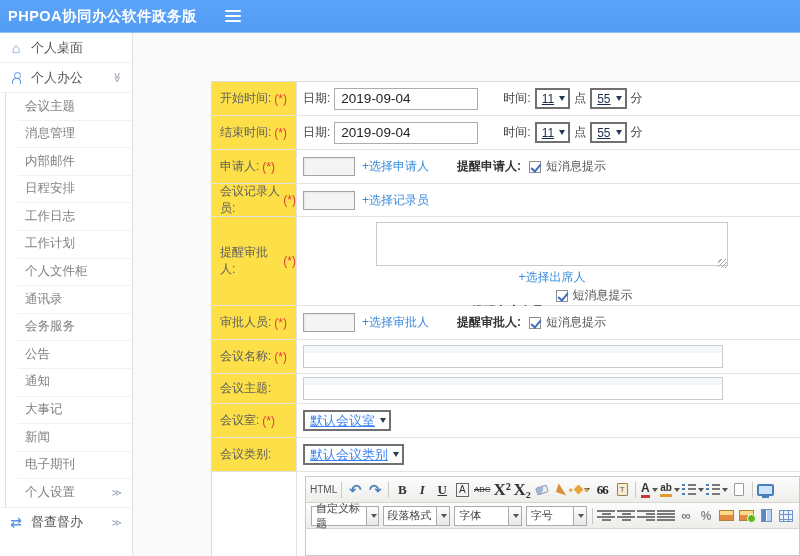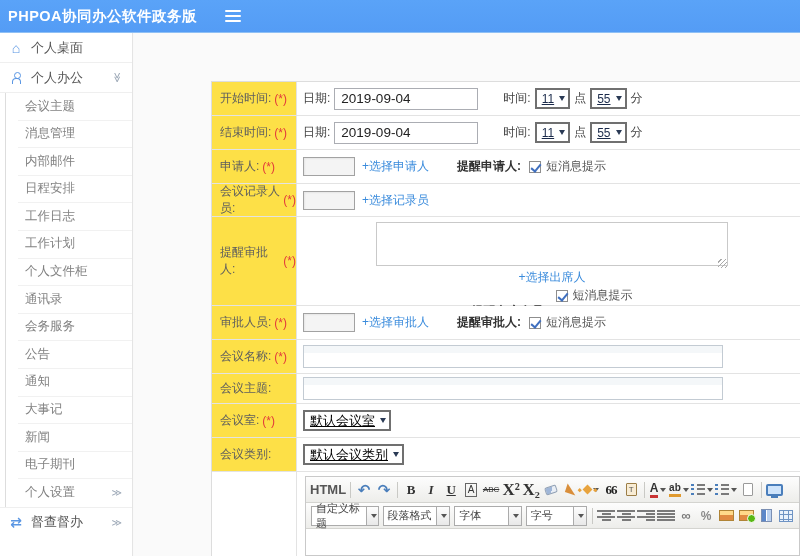--- a/index.html
+++ b/index.html
@@ -63,30 +63,30 @@
 
   .att-col { display:flex; flex-direction:column; justify-content:flex-start; padding-top:5px; }
   .ta { width:352px; height:44px; border:1px solid #c9c9c9; background:#fff; position:relative; resize:none; }
   .ta-handle { position:absolute; right:1px; bottom:1px; width:9px; height:9px; background:repeating-linear-gradient(135deg,transparent 0 2px,#aaa 2px 3px); }
   .att-line { display:flex; align-items:center; height:19px; }
   .att-line .lnk { margin-left:1px; }
   .att-line .remind { margin-left:1px;margin-top:31px; }
 
   .inp-lg { width:420px; height:23px; border:1px solid #c3cbd3; background:linear-gradient(#f4f7f9 0 35%,#fff 35%); }
 
-  .sel-room .val { text-decoration:underline; color:#000000; font-size:13px; }
+  .sel-room .val { text-decoration:underline; color:#3b82f6; font-size:13px; }
 
   
   .editor { margin:4px 0 0 2px; width:478px; flex:1; border:1px solid #c9c9c9; display:flex; flex-direction:column; background:#fff; }
   .tbar { background:linear-gradient(#fdfdfd,#ededea); border-bottom:1px solid #d4d4d0; padding:1px 3px; display:flex; align-items:center; height:26px; flex:0 0 26px; }
   .tbar2 { border-bottom:1px solid #d4d4d0; }
   .edbody { flex:1; background:#fff; }
   .tbtn { display:inline-flex; align-items:center; justify-content:center; min-width:18px; height:20px; margin:0 1px; font-size:12px; color:#333; cursor:pointer; border-radius:2px; }
   .vsep { width:1px; height:16px; background:#c9c9c5; margin:0 3px; }
-  .t-html { font-size:13px; font-weight:bold; color:#555; }
+  .t-html { font-size:10px; font-weight:normal; color:#555; }
   .t-blue { color:#4a7ebb; font-size:15px; font-weight:bold; }
   .t-serif { font-family:"Liberation Serif","DejaVu Serif",serif; font-weight:bold; font-size:13px; }
   .t-it { font-style:italic; }
   .t-u { text-decoration:underline; }
   .t-box { border:1px solid #666; font-size:10px; padding:0 2px; line-height:12px; }
   .t-strike { font-size:8px; text-decoration:line-through; letter-spacing:0; }
   .t-sup,.t-sub { font-size:17px; font-weight:bold; font-family:"Liberation Serif",serif; }
   .t-quote { font-family:"Liberation Serif",serif; font-weight:bold; font-size:13px; letter-spacing:-1px; color:#222; }
   .t-A { font-weight:bold; font-size:12px; border-bottom:3px solid #c93434; line-height:13px; }
   .t-ab { font-weight:bold; font-size:10px; border-bottom:3px solid #e09a2e; line-height:12px; }

